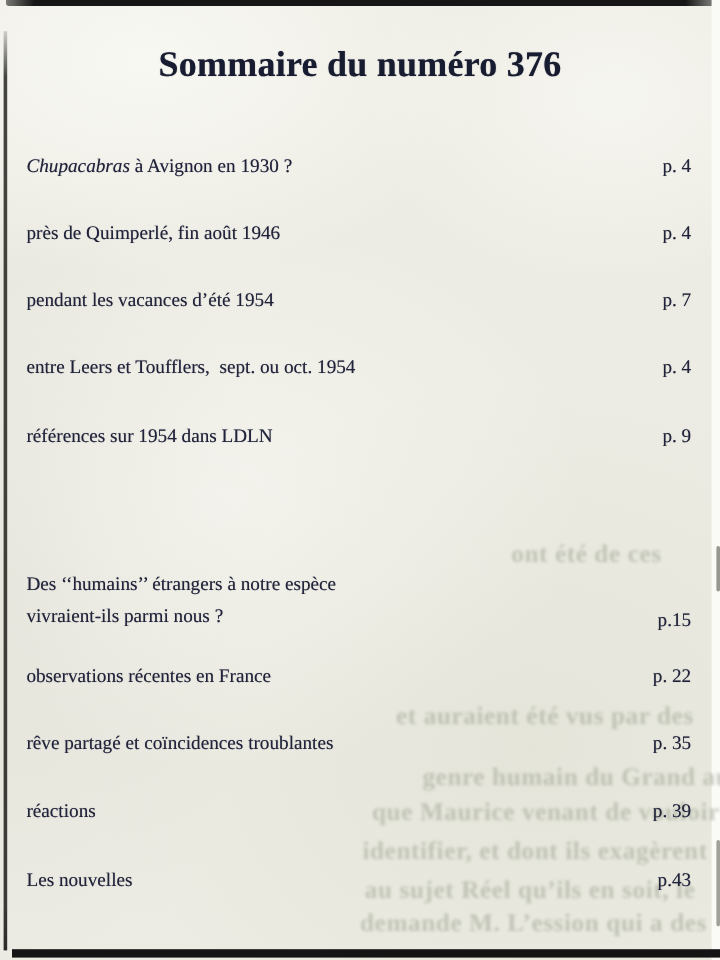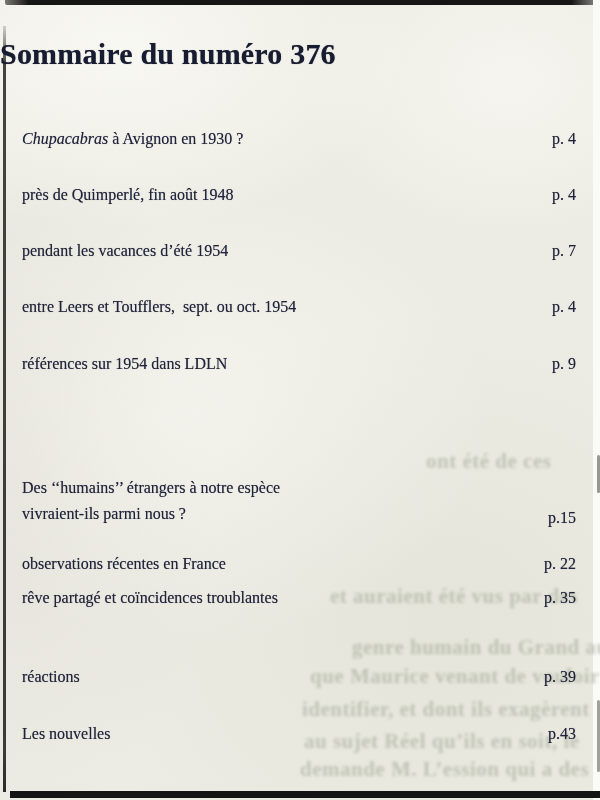--- a/index.html
+++ b/index.html
@@ -37,20 +37,21 @@
   .edge-right-mark1{
     position:absolute;right:0;top:455px;width:3px;height:38px;
     background:rgba(70,72,60,.55);border-radius:2px;filter:blur(.5px);
   }
   .edge-right-mark2{
     position:absolute;right:0;top:700px;width:3px;height:72px;
     background:rgba(70,72,60,.5);border-radius:2px;filter:blur(.5px);
   }
   .title{
     position:absolute;left:0;top:37px;width:100%;
+    text-align:center;
     font-size:30px;font-weight:700;
     letter-spacing:.2px;
     color:#181c30;
     text-shadow:0 0 .8px rgba(24,28,48,.65);
   }
   .row{
     position:absolute;left:22px;right:24px;
     display:flex;justify-content:space-between;align-items:baseline;
     font-size:16px;line-height:1.08;
     text-shadow:0 0 .7px rgba(32,35,58,.5);
@@ -92,21 +93,21 @@
   <span class="ghost" style="top:757px;left:300px">demande M. L’ession qui a des</span>
 
   <div class="title">Sommaire du numéro 376</div>
 
   <div class="row" style="top:130px">
     <span class="t"><span class="ital">Chupacabras</span><span> à Avignon en 1930 ?</span></span>
     <span class="p">p. 4</span>
   </div>
 
   <div class="row" style="top:186px">
-    <span class="t">près de Quimperlé, fin août 1948</span>
+    <span class="t">près de Quimperlé, fin août 1946</span>
     <span class="p">p. 4</span>
   </div>
 
   <div class="row" style="top:242px">
     <span class="t">pendant les vacances d’été 1954</span>
     <span class="p">p. 7</span>
   </div>
 
   <div class="row" style="top:298px">
     <span class="t">entre Leers et Toufflers,  sept. ou oct. 1954</span>
@@ -125,21 +126,21 @@
       <span>vivraient-ils parmi nous ?</span>
     </span>
     <span class="p">p.15</span>
   </div>
 
   <div class="row" style="top:555px">
     <span class="t">observations récentes en France</span>
     <span class="p">p. 22</span>
   </div>
 
-  <div class="row" style="top:589px">
+  <div class="row" style="top:611px">
     <span class="t">rêve partagé et coïncidences troublantes</span>
     <span class="p">p. 35</span>
   </div>
 
   <div class="row" style="top:668px">
     <span class="t">réactions</span>
     <span class="p">p. 39</span>
   </div>
 
   <div class="row" style="top:725px">

